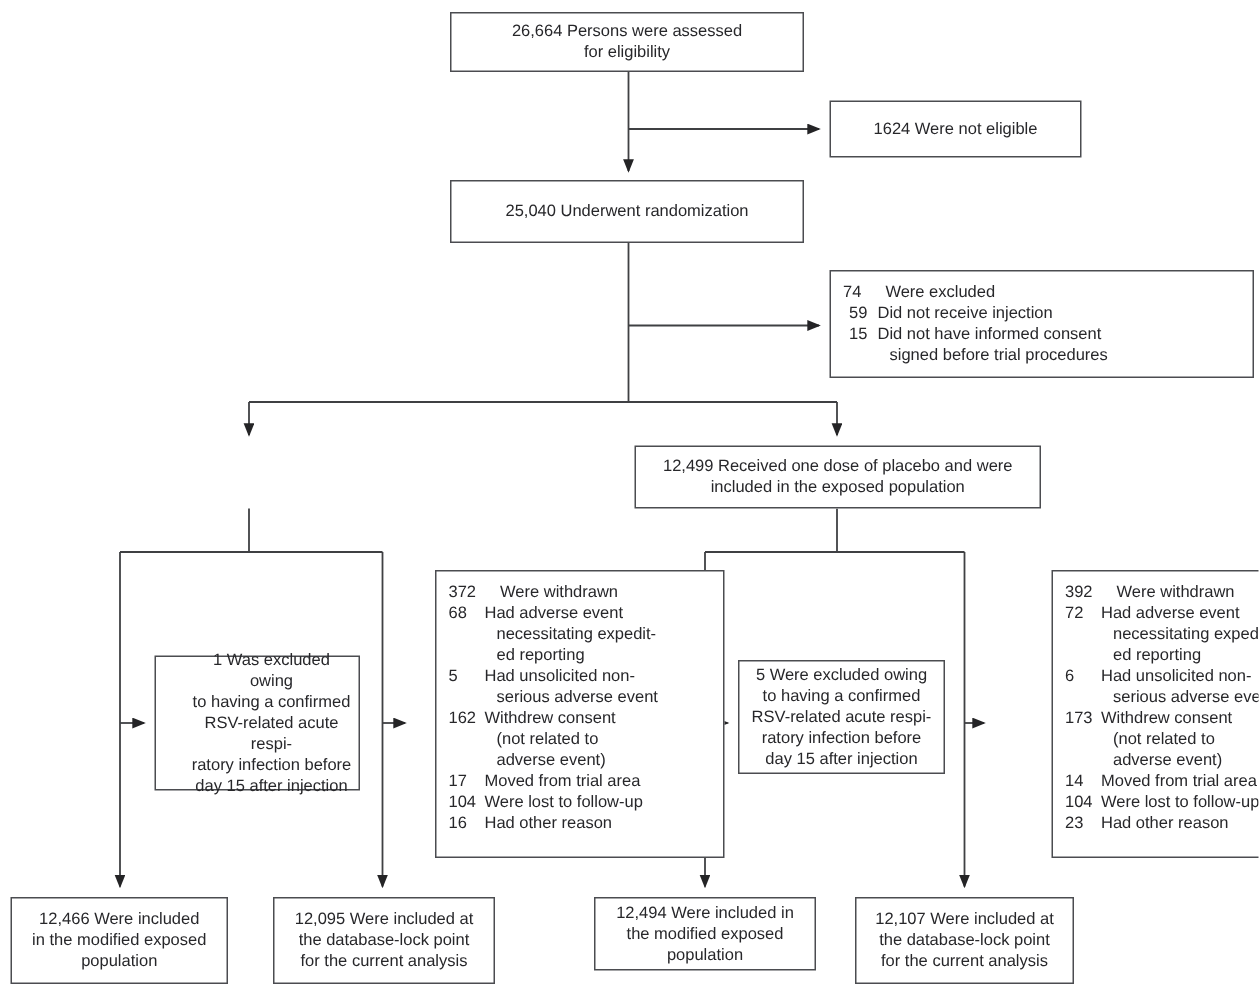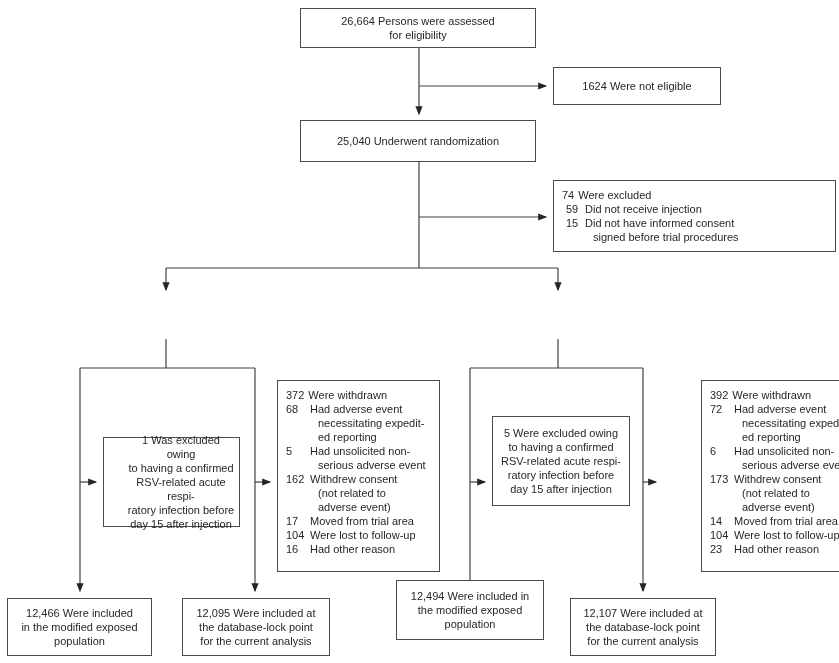--- a/index.html
+++ b/index.html
@@ -11,21 +11,21 @@
   svg.connectors{position:absolute;left:0;top:0;width:839px;height:663px;}
   .box{
     position:absolute;box-sizing:border-box;background:#ffffff;
     border:1.4px solid #4b4c50;
   }
   .center-box{
     display:flex;align-items:center;justify-content:center;
     text-align:center;white-space:pre-line;padding:2px 4px;
   }
   .list-box{padding:7px 3px 4px 8px;}
-  .lead{display:flex;gap:4px;}
+  .lead{display:flex;gap:16px;}
   .lead .num{flex:none;}
   .sub-row{display:flex;gap:4px;}
   .sub-row .num{flex:none;width:20px;text-align:left;}
   .sub-row .txt{display:block;white-space:pre-line;padding-left:8px;text-indent:-8px;}
   .box-excluded74 .sub-row{margin-left:4px;}
   .box-excluded74 .sub-row .num{width:15px;}
 </style>
 </head>
 <body>
 
@@ -81,28 +81,30 @@
         </div>
         <div class="sub-row">
           <span class="num">15</span>
           <span class="txt">Did not have informed consent
 signed before trial procedures</span>
         </div>
       </div>
   </div>
 
 
+  <div class="box center-box" style="left:423px;top:297px;width:271px;height:42px;">12,499 Received one dose of placebo and were
+included in the exposed population</div>
 
   <div class="box center-box" style="left:103px;top:437px;width:137px;height:90px;padding-left:23px;">1 Was excluded owing
 to having a confirmed
 RSV-related acute respi-
 ratory infection before
 day 15 after injection</div>
 
-  <div class="box list-box" style="left:277px;top:380px;width:163px;height:192px;">
+  <div class="box list-box" style="left:290px;top:380px;width:193px;height:192px;">
     <div class="lead">
       <span class="num">372</span>
       <span>Were withdrawn</span>
     </div>
     <div>
         <div class="sub-row">
           <span class="num">68</span>
           <span class="txt">Had adverse event
 necessitating expedit-
 ed reporting</span>
@@ -126,21 +128,21 @@
           <span class="num">104</span>
           <span class="txt">Were lost to follow-up</span>
         </div>
         <div class="sub-row">
           <span class="num">16</span>
           <span class="txt">Had other reason</span>
         </div>
       </div>
   </div>
 
-  <div class="box center-box" style="left:492px;top:416px;width:138px;height:90px;">5 Were excluded owing
+  <div class="box center-box" style="left:492px;top:440px;width:138px;height:76px;">5 Were excluded owing
 to having a confirmed
 RSV-related acute respi-
 ratory infection before
 day 15 after injection</div>
 
   <div class="box list-box" style="left:701px;top:380px;width:174px;height:192px;">
     <div class="lead">
       <span class="num">392</span>
       <span>Were withdrawn</span>
     </div>
@@ -178,21 +180,21 @@
   </div>
 
   <div class="box center-box" style="left:7px;top:598px;width:145px;height:58px;">12,466 Were included
 in the modified exposed
 population</div>
 
   <div class="box center-box" style="left:182px;top:598px;width:148px;height:58px;">12,095 Were included at
 the database-lock point
 for the current analysis</div>
 
-  <div class="box center-box" style="left:396px;top:580px;width:148px;height:60px;">12,494 Were included in
+  <div class="box center-box" style="left:396px;top:598px;width:148px;height:49px;">12,494 Were included in
 the modified exposed
 population</div>
 
   <div class="box center-box" style="left:570px;top:598px;width:146px;height:58px;">12,107 Were included at
 the database-lock point
 for the current analysis</div>
 
 </div>
 
 </body></html>

